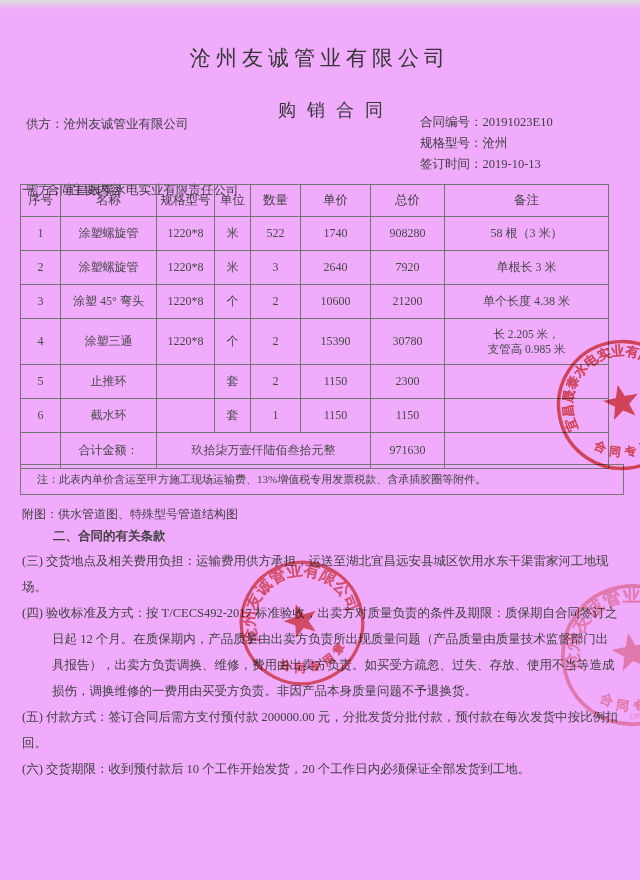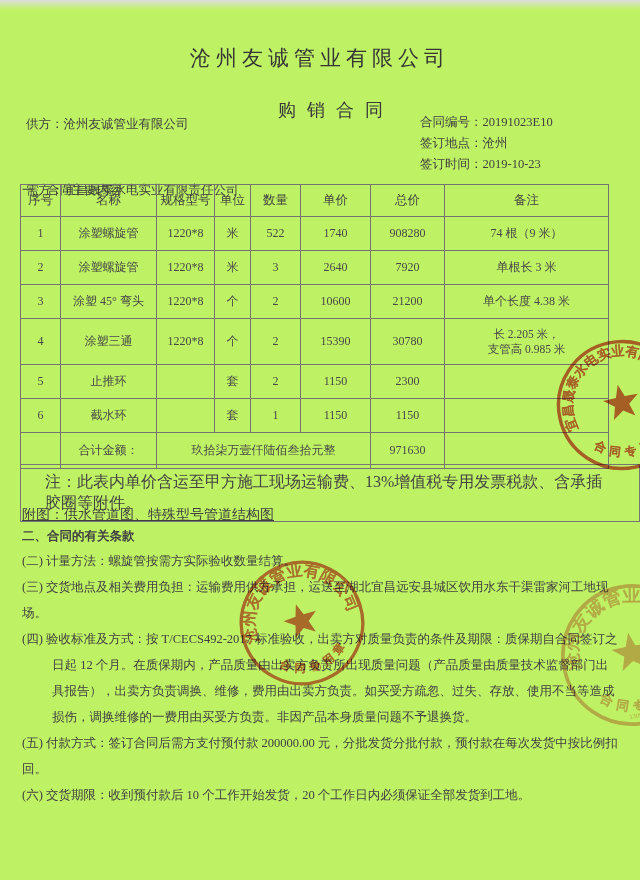--- a/index.html
+++ b/index.html
@@ -1,43 +1,43 @@
 <!DOCTYPE html>
 <html><head>
 <meta charset="utf-8">
 <style>
   html,body{margin:0;padding:0;background:#e9e7e4;}
   .page{
     position:relative;width:640px;height:880px;margin:0 auto;
-    background:#bef264;overflow:hidden;
+    background:#f0abfc;overflow:hidden;
     font-family:"Liberation Serif","DejaVu Serif",serif;
     color:#3f3f3f;
   }
   .scan-top{position:absolute;left:0;top:0;width:100%;height:10px;
     background:linear-gradient(#dedddb,rgba(252,251,249,0));}
   .doc-title{position:absolute;top:44px;left:0;width:100%;margin:0;
     text-align:center;font-size:21px;font-weight:normal;letter-spacing:5px;color:#353535;}
   .doc-subtitle{position:absolute;top:82px;left:0;width:100%;margin:16px;
     text-align:center;font-size:18px;font-weight:normal;letter-spacing:11px;color:#383838;}
   .supplier-line{position:absolute;left:26px;top:116px;font-size:12.5px;text-align:center;}
   .buyer-line{position:absolute;left:26px;top:150px;font-size:12.5px;margin-top:32px;}
   .meta-block{position:absolute;left:420px;top:112px;font-size:12.5px;line-height:21px;}
   .sec-heading{position:absolute;left:22px;font-size:12.5px;color:#3a3a3a;}
   .sec1-heading{top:182px;text-align:right;}
-  .sec2-heading{top:528px;font-weight:bold;color:#424242;}
-  .attachment-line{position:absolute;left:22px;top:506px;font-size:14px;text-decoration:underline;}
+  .sec2-heading{top:528px;font-weight:bold;color:#424242;margin-left:31px;}
+  .attachment-line{position:absolute;left:22px;top:506px;font-size:12px;}
   table.items{position:absolute;left:20px;top:184px;width:588px;
     border-collapse:collapse;table-layout:fixed;font-size:12px;color:#474747;}
   table.items th,table.items td{border:1px solid #747474;text-align:center;
     vertical-align:middle;padding:1px 2px;font-weight:normal;overflow:hidden;}
   table.items th{font-size:12.5px;color:#414141;}
   tr.row-h{height:32px;} tr.row-std{height:34px;} tr.row-tall{height:46px;} tr.row-total{height:36px;}
   td.pre{white-space:pre-line;line-height:1.3;font-size:11.5px;}
   .note-box{position:absolute;left:20px;top:464px;width:570px;
-    border:1px solid #767676;padding:7px 24px;font-size:16px;color:#434343;background:transparent;}
+    border:1px solid #767676;padding:7px 16px;font-size:11px;color:#434343;background:transparent;}
   .terms{position:absolute;left:22px;top:548px;width:598px;
     font-size:12.5px;line-height:26px;color:#404040;}
   .terms p{margin:0;}
   .terms p.hang{padding-left:30px;text-indent:-30px;}
   .stamp{position:absolute;mix-blend-mode:multiply;pointer-events:none;}
   .stamp svg text{font-family:"Liberation Serif","DejaVu Serif",serif;}
   .stamp-1{left:553px;top:336px;width:138px;height:138px;opacity:.85;transform:rotate(-12deg);}
   .stamp-2{left:236px;top:557px;width:132px;height:132px;opacity:.78;transform:rotate(-18deg);}
   .stamp-3{left:557px;top:580px;width:150px;height:150px;opacity:.55;transform:rotate(-10deg);}
   .stamp-1 svg *,.stamp-2 svg *{stroke:#d8473c;}
@@ -58,22 +58,22 @@
 
   <div class="supplier-line">
     <span>供方：</span><span>沧州友诚管业有限公司</span>
   </div>
   <div class="buyer-line">
     <span>需方：</span><span>宜昌晟泰水电实业有限责任公司</span>
   </div>
 
   <div class="meta-block">
     <div><span>合同编号：</span><span>20191023E10</span></div>
-    <div><span>签订地点：</span><span>沧州</span></div>
-    <div><span>签订时间：</span><span>2019-10-23</span></div>
+    <div><span>规格型号：</span><span>沧州</span></div>
+    <div><span>签订时间：</span><span>2019-10-13</span></div>
   </div>
 
   <div class="sec-heading sec1-heading">一、合同主要内容</div>
 
   <table class="items">
     <colgroup>
       <col style="width:40px">
         <col style="width:96px">
         <col style="width:58px">
         <col style="width:36px">
@@ -94,21 +94,21 @@
       <th>备注</th>
     </tr>
     <tr class="row-std">
       <td>1</td>
       <td>涂塑螺旋管</td>
       <td>1220*8</td>
       <td>米</td>
       <td>522</td>
       <td>1740</td>
       <td>908280</td>
-      <td>74 根（9 米）</td>
+      <td>58 根（3 米）</td>
     </tr>
     <tr class="row-std">
       <td>2</td>
       <td>涂塑螺旋管</td>
       <td>1220*8</td>
       <td>米</td>
       <td>3</td>
       <td>2640</td>
       <td>7920</td>
       <td>单根长 3 米</td>
@@ -163,21 +163,20 @@
     </tr>
   </tbody>
     </table>
 
   <div class="note-box">注：此表内单价含运至甲方施工现场运输费、13%增值税专用发票税款、含承插胶圈等附件。</div>
   <div class="attachment-line">附图：供水管道图、特殊型号管道结构图</div>
 
   <div class="sec-heading sec2-heading">二、合同的有关条款</div>
 
   <div class="terms">
-    <p><span>(二)</span> <span>计量方法：螺旋管按需方实际验收数量结算。</span></p>
     <p><span>(三)</span> <span>交货地点及相关费用负担：运输费用供方承担，运送至湖北宜昌远安县城区饮用水东干渠雷家河工地现场。</span></p>
     <p class="hang"><span>(四)</span> <span>验收标准及方式：按 T/CECS492-2017 标准验收，出卖方对质量负责的条件及期限：质保期自合同签订之日起 12 个月。在质保期内，产品质量由出卖方负责所出现质量问题（产品质量由质量技术监督部门出具报告），出卖方负责调换、维修，费用由出卖方负责。如买受方疏忽、过失、存放、使用不当等造成损伤，调换维修的一费用由买受方负责。非因产品本身质量问题不予退换货。</span></p>
     <p><span>(五)</span> <span>付款方式：签订合同后需方支付预付款 200000.00 元，分批发货分批付款，预付款在每次发货中按比例扣回。</span></p>
     <p><span>(六)</span> <span>交货期限：收到预付款后 10 个工作开始发货，20 个工作日内必须保证全部发货到工地。</span></p>
 
   </div>
 
   <div class="stamp stamp-1">
     <svg viewBox="0 0 200 200" width="100%" height="100%" xmlns="http://www.w3.org/2000/svg">
       <defs>

